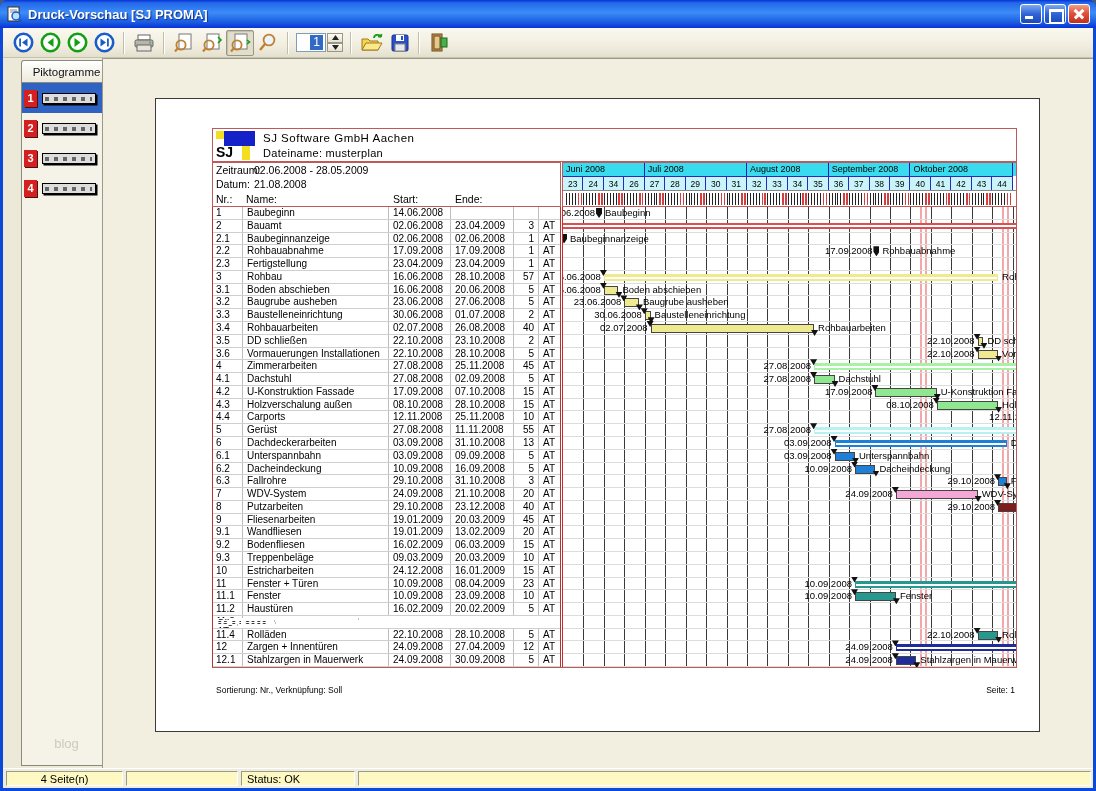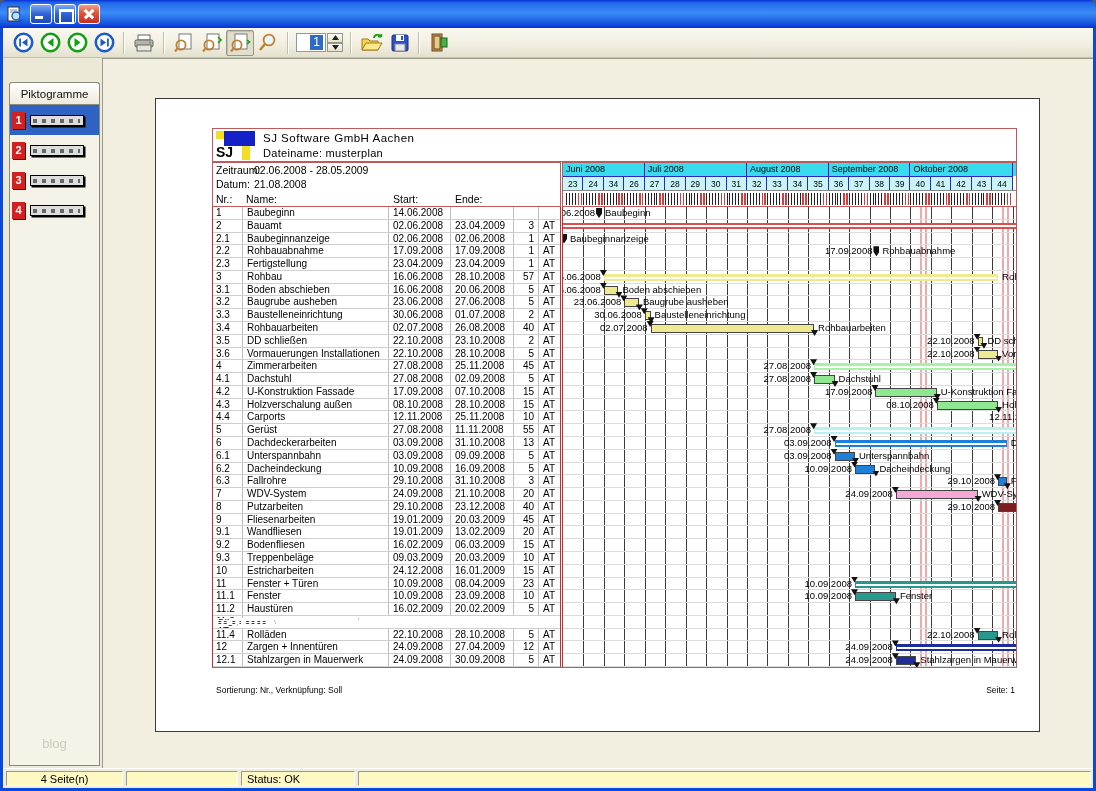--- a/index.html
+++ b/index.html
@@ -26,21 +26,21 @@
   .tsep{width:2px;height:22px;margin:0 5px;border-left:1px solid #C2BEA8;border-right:1px solid #fff;}
   #spinwrap{display:flex;align-items:center;margin:0 2px;}
   #pagefield{width:30px;height:19px;background:#fff;border:1px solid #7F9DB9;display:flex;align-items:center;justify-content:flex-end;padding-right:2px;font-size:12px;}
   #pagefield span{background:#316AC5;color:#fff;padding:0 3px;line-height:15px;}
   #spinner{display:flex;flex-direction:column;margin-left:1px;}
   .spbtn{width:16px;height:9.5px;background:linear-gradient(180deg,#FDFCF8,#E4E0CE);border:1px solid #9a9684;display:flex;align-items:center;justify-content:center;}
   .spbtn svg{display:block;}
   
   #main{position:absolute;left:0;right:0;top:30px;bottom:20px;}
   
-  #sidebar{position:absolute;left:4px;top:0;width:99px;bottom:0;margin-top:22px;}
+  #sidebar{position:absolute;left:16px;top:0;width:99px;bottom:0;}
   #sidetab{position:absolute;left:2px;top:2px;right:6px;height:22px;background:linear-gradient(180deg,#fff,#EDEADA);border:1px solid #8a8a7a;border-bottom:none;border-radius:3px 3px 0 0;font-size:11.5px;display:flex;align-items:center;justify-content:center;color:#111;}
   #sidepanel{position:absolute;left:2px;top:24px;right:6px;bottom:2px;background:#F5F3E7;border:1px solid #8a8a7a;overflow:hidden;}
   .thumbrow{position:relative;height:30px;display:flex;align-items:center;}
   .thumbrow.sel{background:#2E63C4;}
   .pbadge{margin-left:2px;width:13px;height:17px;background:#D42020;color:#fff;font-weight:bold;font-size:11px;display:flex;align-items:center;justify-content:center;box-shadow:1px 1px 0 #501010;flex:0 0 auto;}
   .pthumb{margin-left:5px;width:54px;height:11px;background:#DDDDDD;border:1px solid #000;box-shadow:1.5px 1.5px 0 #000;position:relative;flex:0 0 auto;}
   .pthumb i{position:absolute;left:2px;top:3px;right:3px;height:4px;background:repeating-linear-gradient(90deg,#666 0 4px,transparent 4px 9px);}
   #watermark{position:absolute;left:0;right:0;bottom:14px;text-align:center;color:#CDCaBB;font-size:13px;}
   
   #preview{position:absolute;left:99px;right:0;top:0;bottom:0;background:#F2EFE1;border-left:1px solid #9a9a8a;border-top:1px solid #9a9a8a;overflow:hidden;}
@@ -105,20 +105,21 @@
 
 <div id="window">
   <div id="titlebar">
     <svg id="appicon" viewBox="0 0 17 17">
       <rect x="2" y="1" width="11" height="14" fill="#fff" stroke="#333" stroke-width="1"></rect>
       <line x1="4" y1="4" x2="11" y2="4" stroke="#888"></line>
         <line x1="4" y1="6" x2="11" y2="6" stroke="#888"></line>
       <circle cx="10" cy="10" r="4" fill="#BCE0F8" stroke="#1b5cc8" stroke-width="1.5"></circle>
       <line x1="13" y1="13" x2="16" y2="16" stroke="#1b5cc8" stroke-width="2"></line>
     </svg>
+    <span id="wtitle">Druck-Vorschau [SJ PROMA]</span>
     <div class="winbtn bblue" id="minbtn"></div>
     <div class="winbtn bblue" id="maxbtn"></div>
     <div class="winbtn bred" id="closebtn"></div>
   </div>
 
   <div id="client">
     <div id="toolbar">
       <div class="tbtn">
         <svg width="21" height="21" viewBox="0 0 21 21">
             <circle cx="10.5" cy="10.5" r="8.7" fill="#fff" stroke="#1b5cc8" stroke-width="2.6"></circle>

